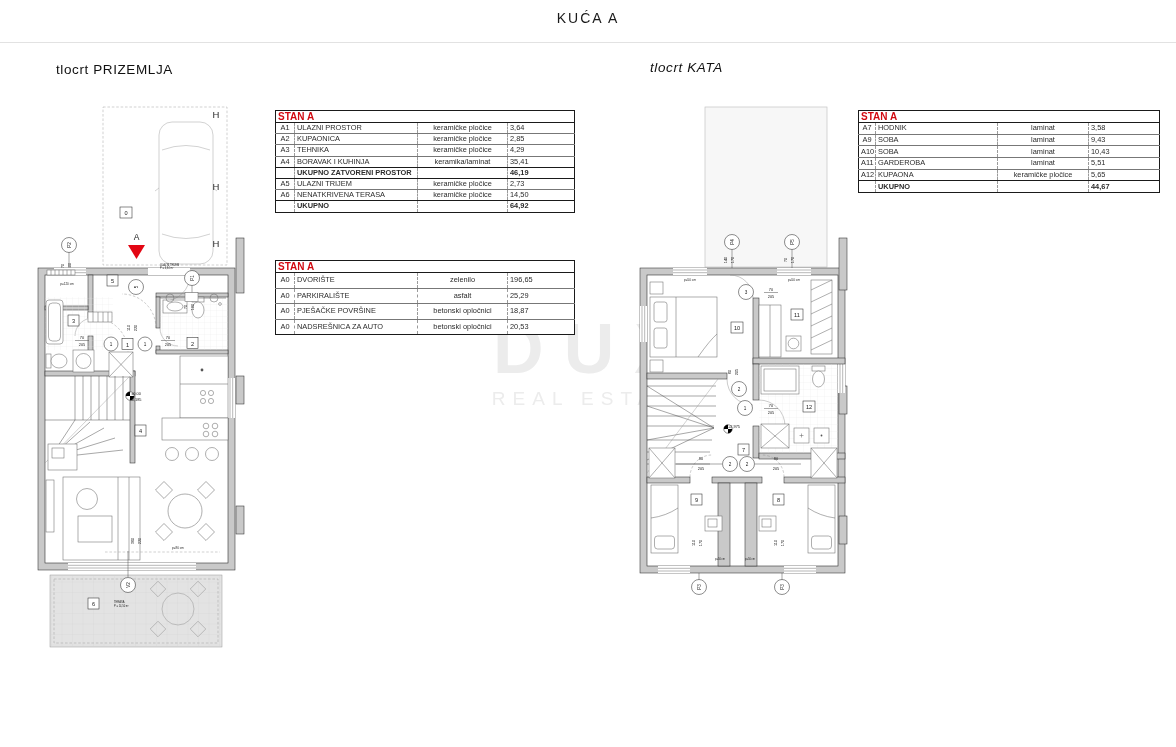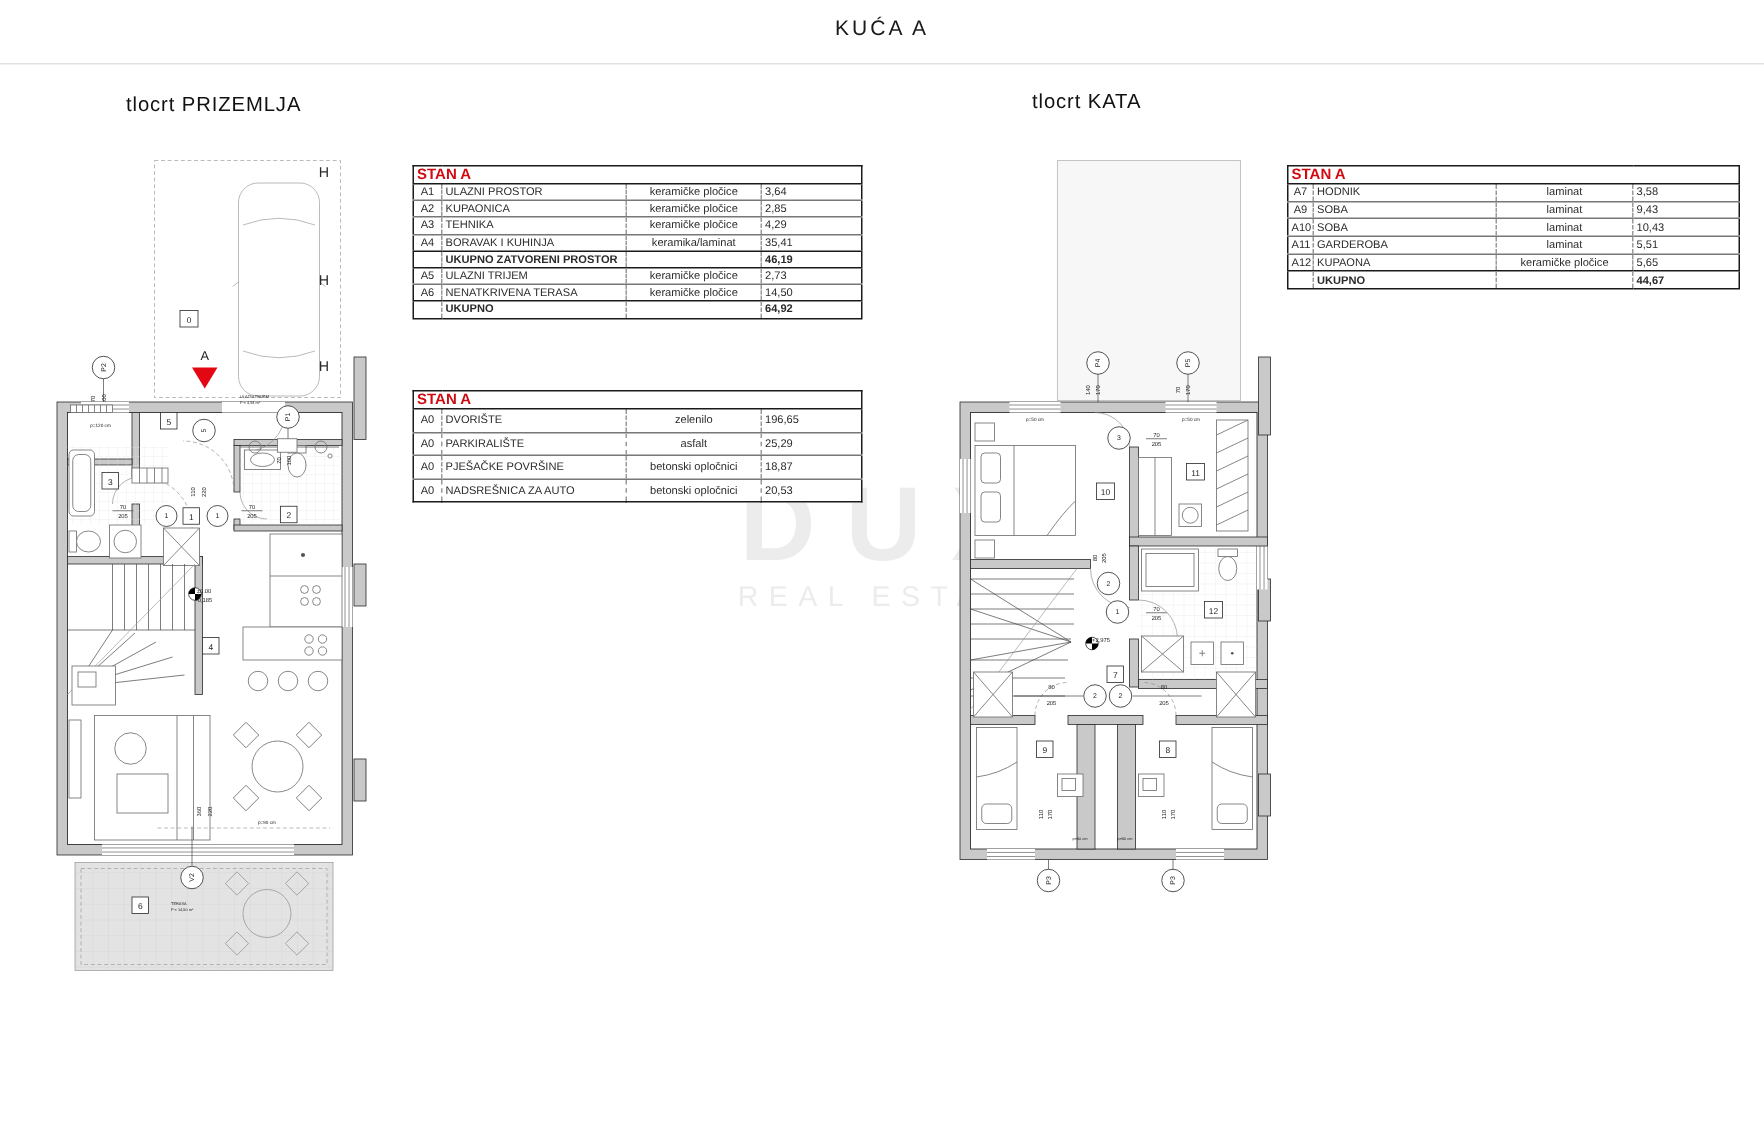--- a/index.html
+++ b/index.html
@@ -2,21 +2,21 @@
 <html><head>
 <meta charset="utf-8">
 <style>
   html,body{margin:0;padding:0;background:#fff;}
   .page{position:relative;width:1176px;height:659px;overflow:hidden;background:#fff;
         font-family:"Liberation Sans",sans-serif;}
   .main-title{position:absolute;top:10px;left:0;width:100%;text-align:center;
         font-size:14px;letter-spacing:2px;color:#1a1a1a;}
   .title-rule{position:absolute;top:42px;left:0;width:100%;border-top:1px solid #e2e2e2;}
   .plan-heading{position:absolute;font-size:13.5px;letter-spacing:0.6px;color:#111;z-index:3;}
-  #hd-priz{left:84px;top:62px;text-align:center;} #hd-kata{left:688px;top:60px;}
+  #hd-priz{left:56px;top:62px;text-align:center;} #hd-kata{left:650px;top:60px;font-style:italic;}
   .watermark{position:absolute;left:455px;top:316px;width:270px;text-align:center;z-index:0;
         color:#ececec;user-select:none;}
   .watermark .w1{font-size:70px;font-weight:bold;letter-spacing:20px;line-height:66px;margin-left:14px;}
   .watermark .w2{font-size:19px;letter-spacing:7px;margin-top:6px;margin-left:6px;}
   svg.plan{position:absolute;z-index:1;}
   #gf-svg{left:30px;top:88px;} #uf-svg{left:628px;top:88px;}
 
   
   table.areas{position:absolute;z-index:2;border-collapse:collapse;table-layout:fixed;
         background:#fff;border:1.6px solid #1a1a1a;font-family:"Liberation Sans",sans-serif;}

